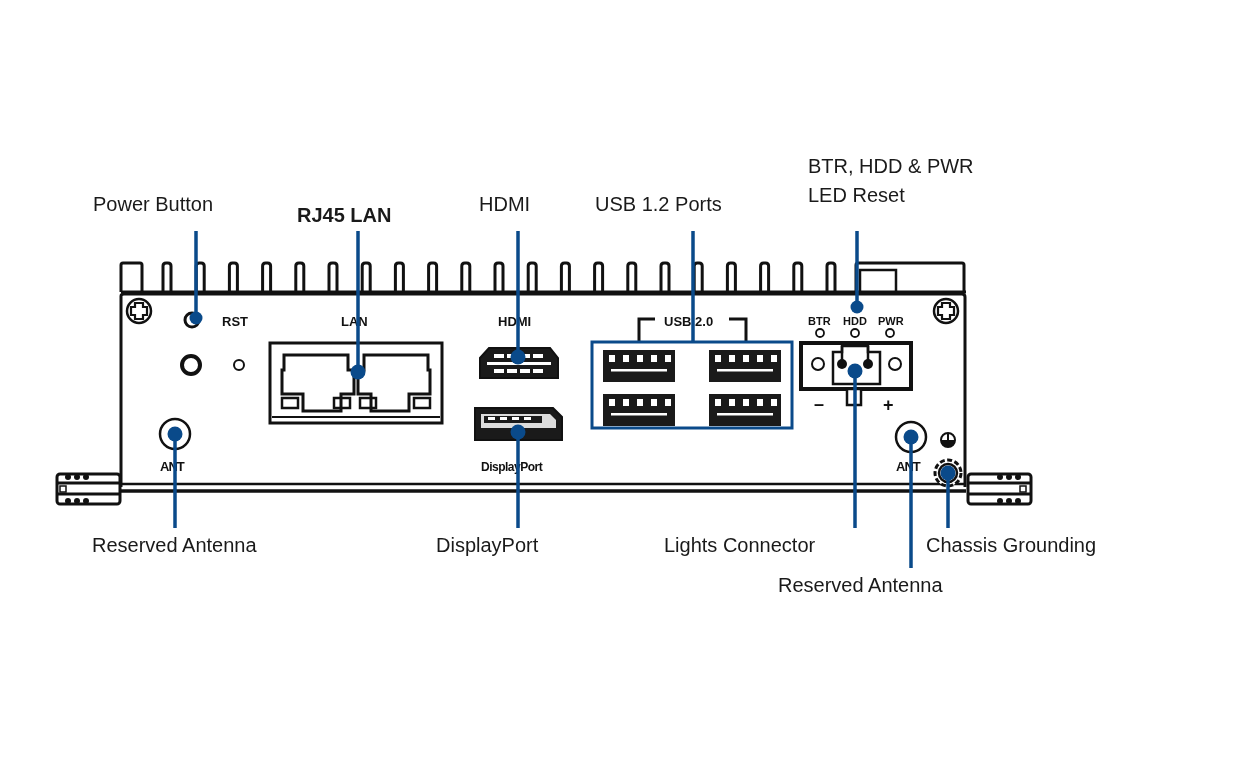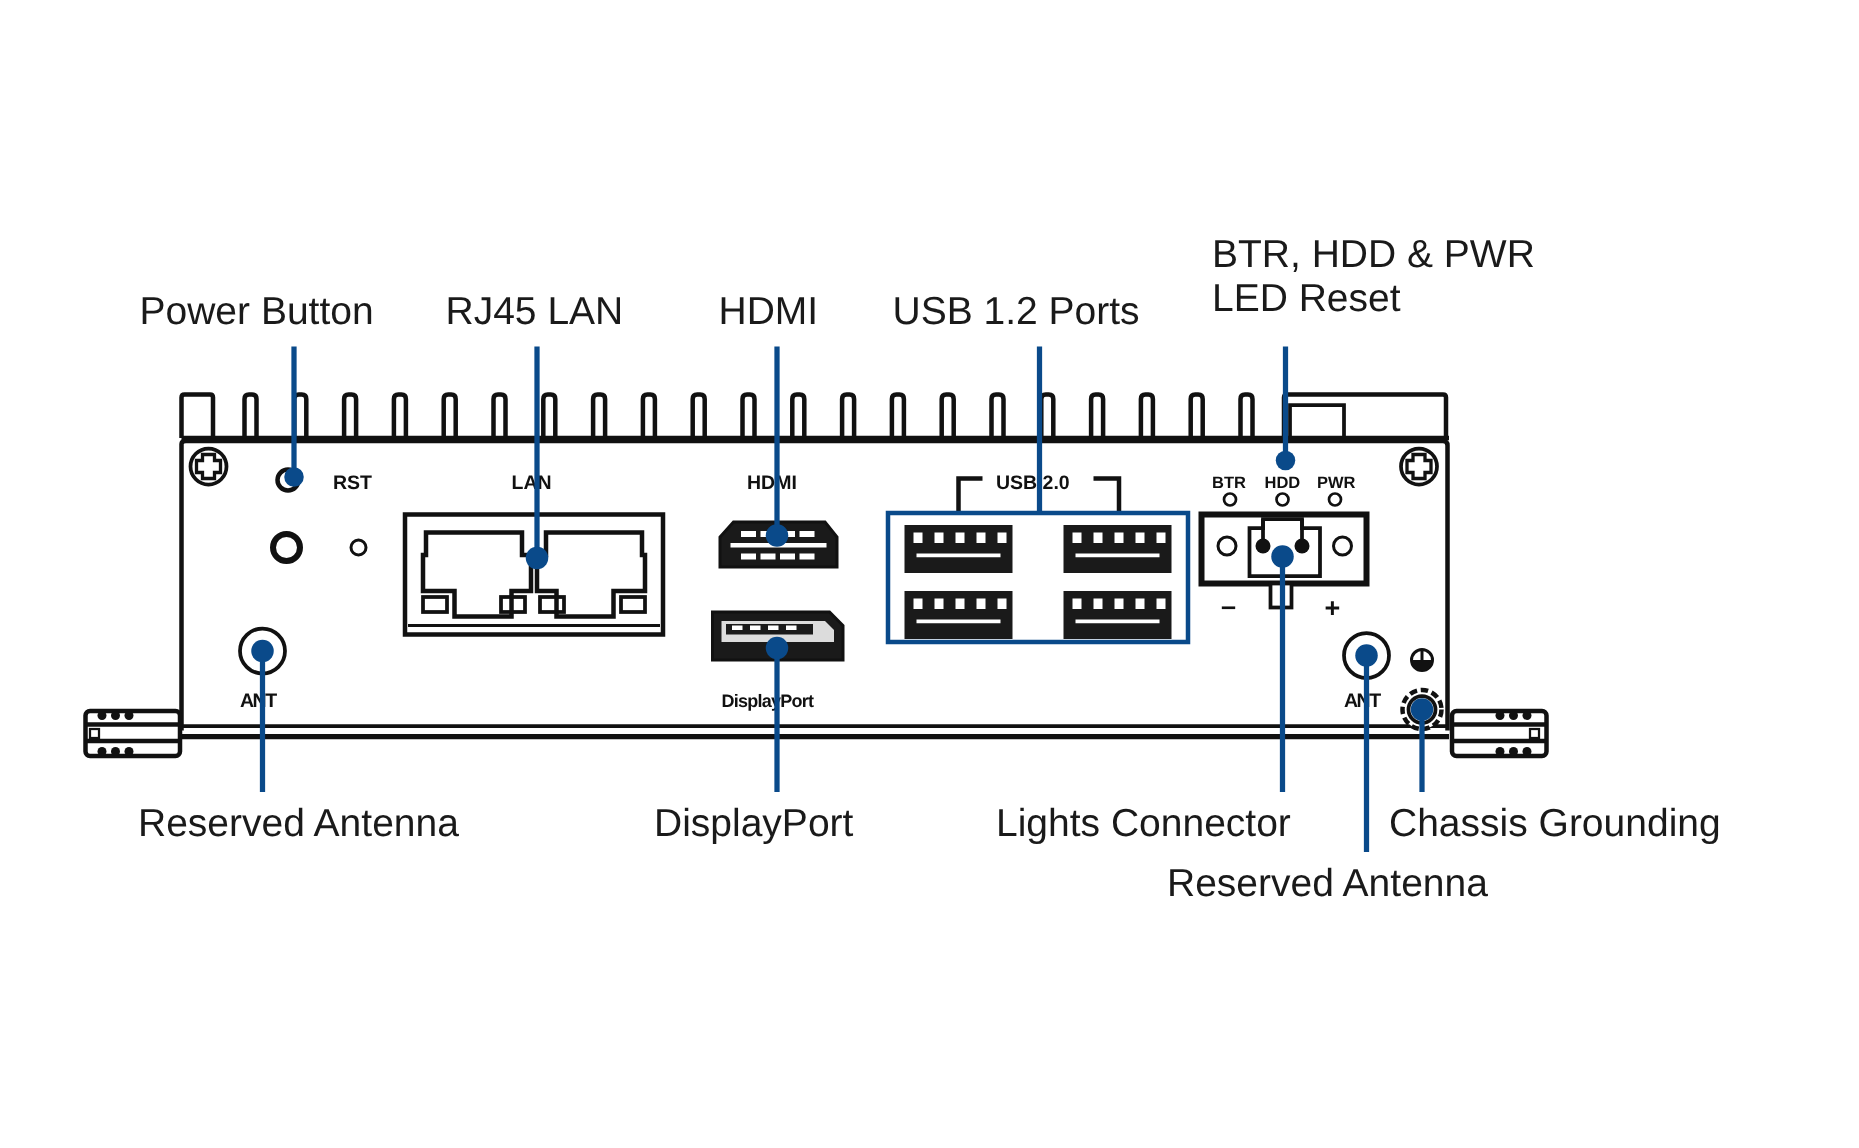--- a/index.html
+++ b/index.html
@@ -1,20 +1,20 @@
 <!DOCTYPE html>
 <html><head>
   <meta charset="utf-8">
   <style>
     html, body { margin: 0; padding: 0; background: #ffffff; }
     body { width: 1239px; height: 765px; position: relative; overflow: hidden;
            font-family: "Liberation Sans", sans-serif; }
     #stage { position: absolute; left: 0; top: 0; }
     .callout-label { position: absolute; font-family: "Liberation Sans", sans-serif;
-                     font-size: 26px; color: #1a1a1a; white-space: nowrap; line-height: 1.1; }
+                     font-size: 20px; color: #1a1a1a; white-space: nowrap; line-height: 1.1; }
     .panel-text { font-family: "Liberation Sans", sans-serif; font-weight: bold; fill: #111; }
   </style>
 </head>
 <body>
 
 <svg id="stage" width="1239" height="765" viewBox="0 0 1239 765">
 
   <g fill="none" stroke="#111" stroke-width="3">
 
     <line x1="121" y1="292" x2="966" y2="292"></line>
@@ -254,21 +254,21 @@
 
     <line x1="911" y1="437" x2="911" y2="568"></line>
     <circle cx="911" cy="437" r="7.5" stroke="none"></circle>
 
     <line x1="948" y1="473" x2="948" y2="528"></line>
     <circle cx="948" cy="473" r="7.5" stroke="none"></circle>
   </g>
 </svg>
 
 <div class="callout-label" style="left:93px; top:193px;">Power Button</div>
-<div class="callout-label" style="left:297px; top:193px;">RJ45 LAN</div>
+<div class="callout-label" style="left:297px; top:204px;font-weight:bold;">RJ45 LAN</div>
 <div class="callout-label" style="left:479px; top:193px;">HDMI</div>
 <div class="callout-label" style="left:595px; top:193px;">USB 1.2 Ports</div>
 <div class="callout-label" style="left:808px; top:155px;">BTR, HDD &amp; PWR</div>
 <div class="callout-label" style="left:808px; top:184px;">LED Reset</div>
 <div class="callout-label" style="left:92px; top:534px;">Reserved Antenna</div>
 <div class="callout-label" style="left:436px; top:534px;">DisplayPort</div>
 <div class="callout-label" style="left:664px; top:534px;">Lights Connector</div>
 <div class="callout-label" style="left:926px; top:534px;">Chassis Grounding</div>
 <div class="callout-label" style="left:778px; top:574px;">Reserved Antenna</div>
 

